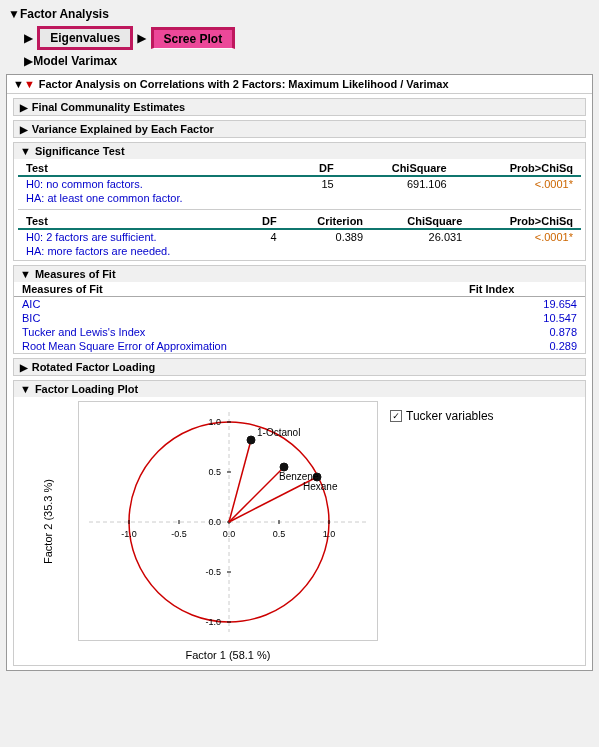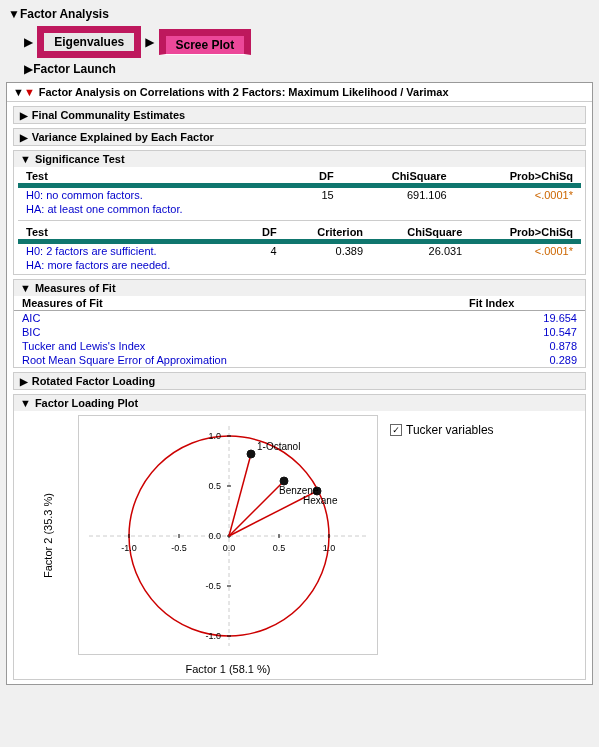--- a/index.html
+++ b/index.html
@@ -23,21 +23,21 @@
       font-size: 12px;
     }
     .tab-row {
       display: flex;
       align-items: center;
       padding: 2px 20px;
       gap: 4px;
     }
     .tab-btn {
       padding: 2px 10px;
-      border: 7px solid #be185d;
+      border: 3px solid #be185d;
       background: #e8e8e8;
       cursor: pointer;
       font-size: 12px;
       font-weight: bold;
     }
     .tab-btn.active {
       background: #ec4899;
       border-bottom: 1px solid #fff;
     }
     .model-launch-row {
@@ -99,21 +99,21 @@
     .sig-table {
       width: 100%;
       border-collapse: collapse;
       font-size: 11px;
       margin: 0;
     }
     .sig-table th {
       text-align: right;
       padding: 1px 8px;
       font-weight: bold;
-      border-bottom: 5px solid #0f766e;
+      border-bottom: 2px solid #0f766e;
     }
     .sig-table th:first-child {
       text-align: left;
     }
     .sig-table td {
       text-align: right;
       padding: 1px 8px;
     }
     .sig-table td:first-child {
       text-align: left;
@@ -205,21 +205,21 @@
 
   <div class="tab-row">
     <span class="arrow">▶</span>
     <button class="tab-btn">Eigenvalues</button>
     <span class="arrow">▶</span>
     <button class="tab-btn active">Scree Plot</button>
   </div>
 
   <div class="model-launch-row">
     <span class="arrow">▶</span>
-    <span style="font-weight:bold;">Factor Launch</span>
+    <span style="font-weight:bold;">Model Varimax</span>
   </div>
 
   <div class="analysis-box">
     <div class="analysis-title">
       <span class="arrow">▼</span>
       <span class="red-arrow">▼</span>
       <span>Factor Analysis on Correlations with 2 Factors: Maximum Likelihood / Varimax</span>
     </div>
 
     <div class="sub-section">

